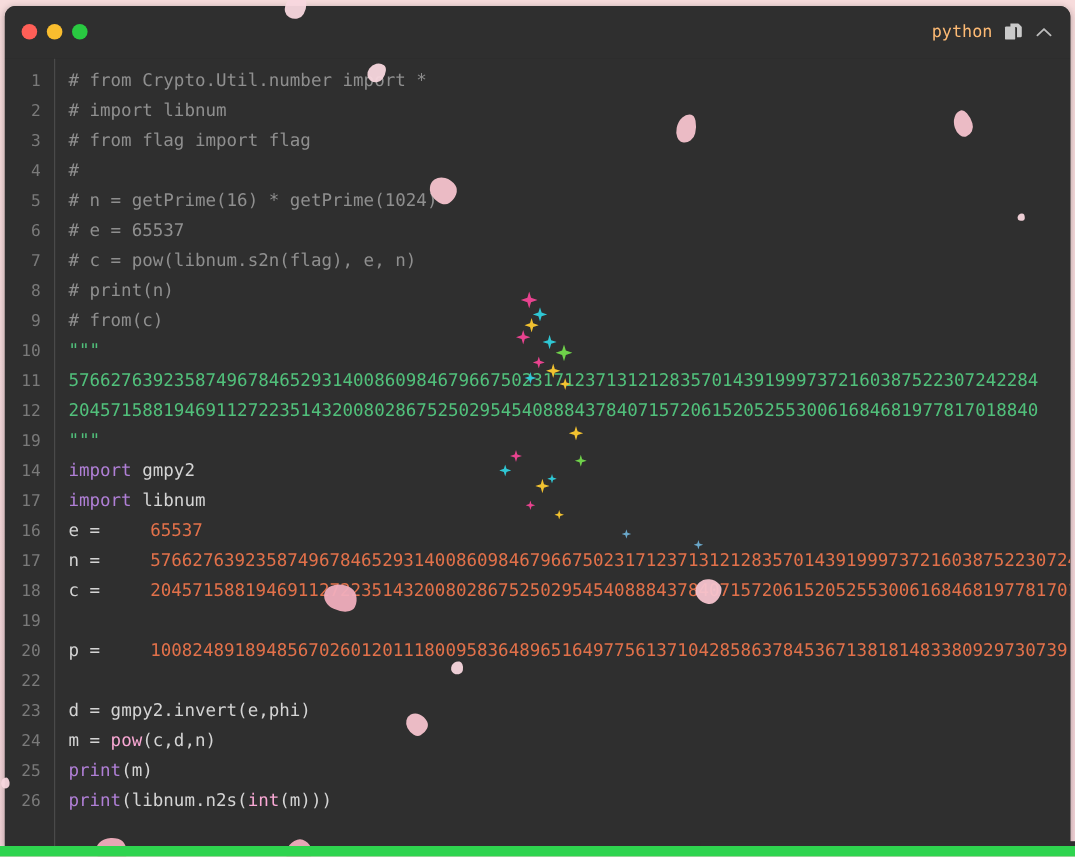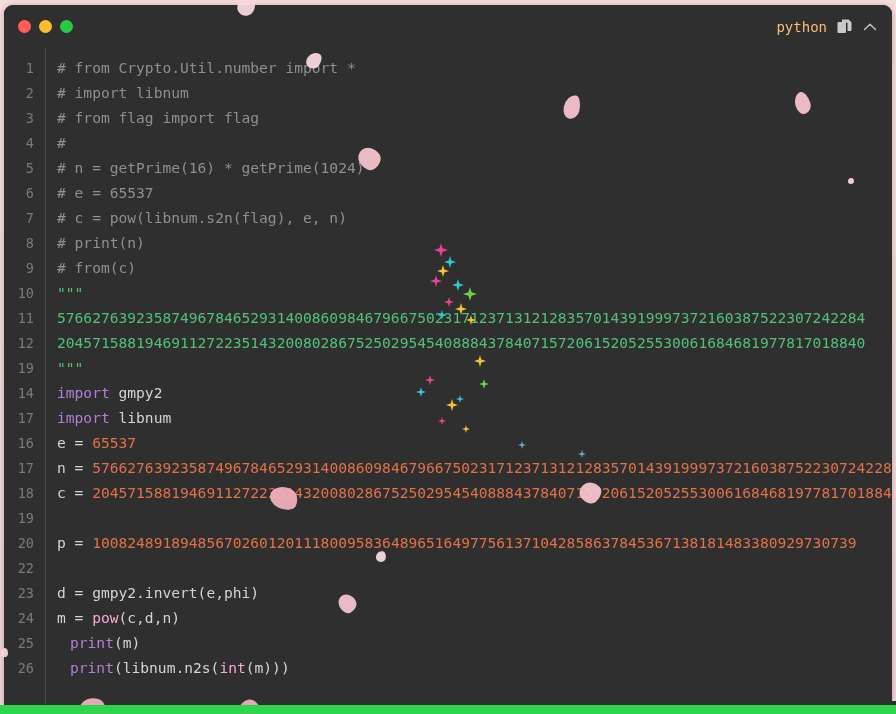--- a/index.html
+++ b/index.html
@@ -86,23 +86,23 @@
   .code {
     padding-left:13px;
     color:#d4d4d4;
     overflow:hidden;
     flex:1;
   }
 
   
   .cmt  { color:#8f8f8f; }
   .str  { color:#51c07b; }
-  .num  { color:#e2714a; }
+  .num  { color:#e2714a;margin-left:33px; }
   .kw   { color:#b07fd6; }
-  .fn   { color:#b07fd6;margin-left:13px; }
+  .fn   { color:#b07fd6; }
   .id   { color:#d4d4d4; }
   .op   { color:#d4d4d4; }
   .bi   { color:#f9a8d4; }
 
   
   #green-bar {
     position:absolute;
     left:0; bottom:0;
     width:896px; height:9px;
     background:#2fd44f;

